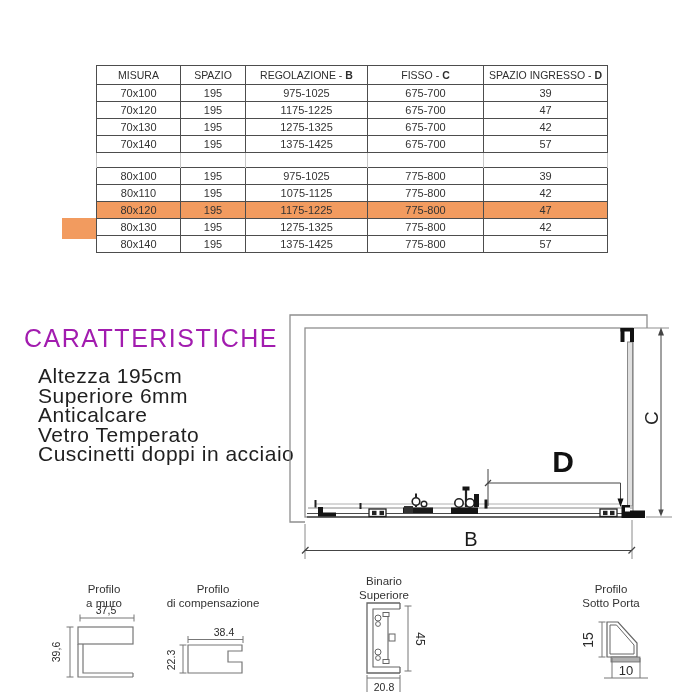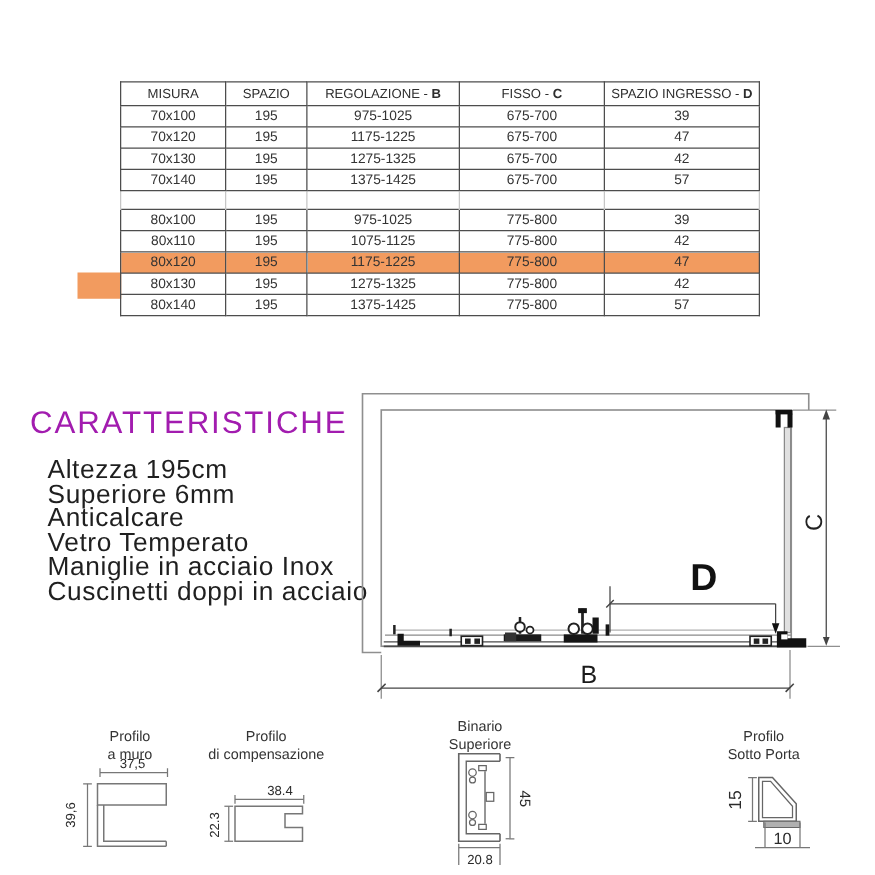--- a/index.html
+++ b/index.html
@@ -127,21 +127,20 @@
         </tbody>
     </table>
   </div>
 
   <div class="car-title">CARATTERISTICHE</div>
   <div class="car-list">
     <div>Altezza 195cm</div>
     <div>Superiore 6mm</div>
     <div>Anticalcare</div>
     <div>Vetro Temperato</div>
-    <div>Maniglie in acciaio Inox</div>
     <div>Cuscinetti doppi in acciaio</div>
   </div>
 
   <svg class="dsvg" style="left:280px;top:305px" width="420" height="265" viewBox="280 305 420 265">
 
     <path d="M305,522 L290,522 L290,315 L647,315 L647,328" fill="none" stroke="#8f8f8f" stroke-width="1.3"></path>
 
     <rect x="305" y="328" width="328" height="189" fill="#ffffff" stroke="#8f8f8f" stroke-width="1.3"></rect>
 
     <line x1="634" y1="328" x2="669" y2="328" stroke="#8f8f8f" stroke-width="1"></line>

